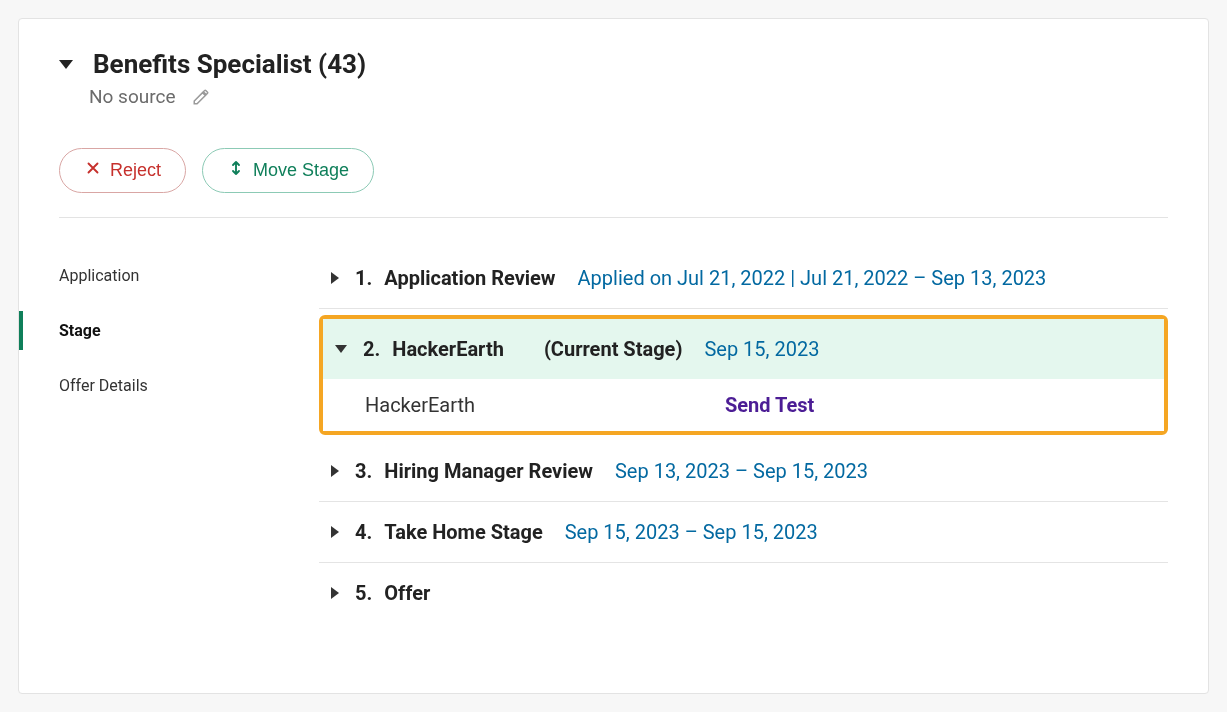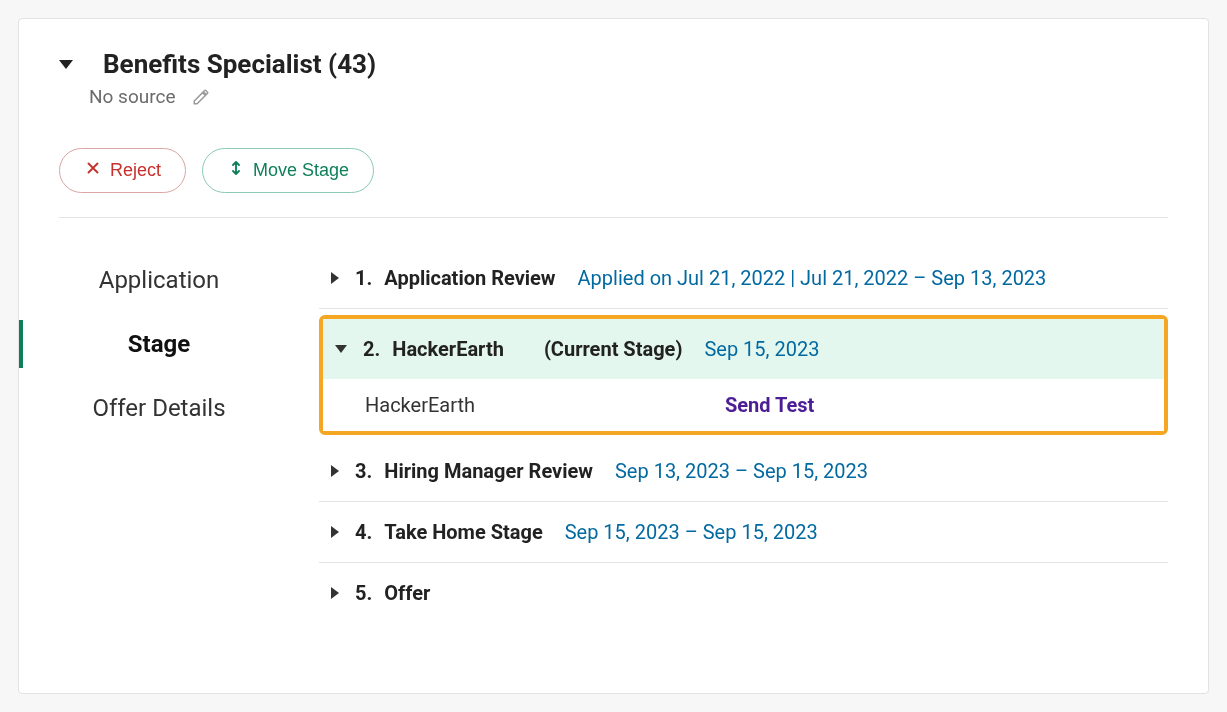--- a/index.html
+++ b/index.html
@@ -11,21 +11,21 @@
       color: #222;
     }
     .card {
       background: #fff;
       border: 1px solid #e3e3e3;
       border-radius: 4px;
       padding: 30px 40px 50px;
       width: 100%;
       min-height: 676px;
     }
-    .header-row { display: flex; align-items: center; gap: 30px; }
+    .header-row { display: flex; align-items: center; gap: 20px; }
     .collapse-caret {
       width: 0; height: 0;
       border-left: 7px solid transparent;
       border-right: 7px solid transparent;
       border-top: 9px solid #222;
       cursor: pointer;
     }
     .right-caret {
       display: inline-block;
       width: 0; height: 0;
@@ -91,25 +91,24 @@
     }
     .body {
       display: flex;
       gap: 60px;
     }
     .sidebar {
       width: 200px;
       position: relative;
     }
     .sidebar-item {
-      font-size: 24px;
+      font-size: 16px;
       color: #333;
       padding: 18px 0;
       cursor: pointer;
-      text-align: center;
     }
     .sidebar-item.active {
       font-weight: 700;
       color: #111;
       position: relative;
     }
     .sidebar-item.active::before {
       content: "";
       position: absolute;
       left: -40px;

